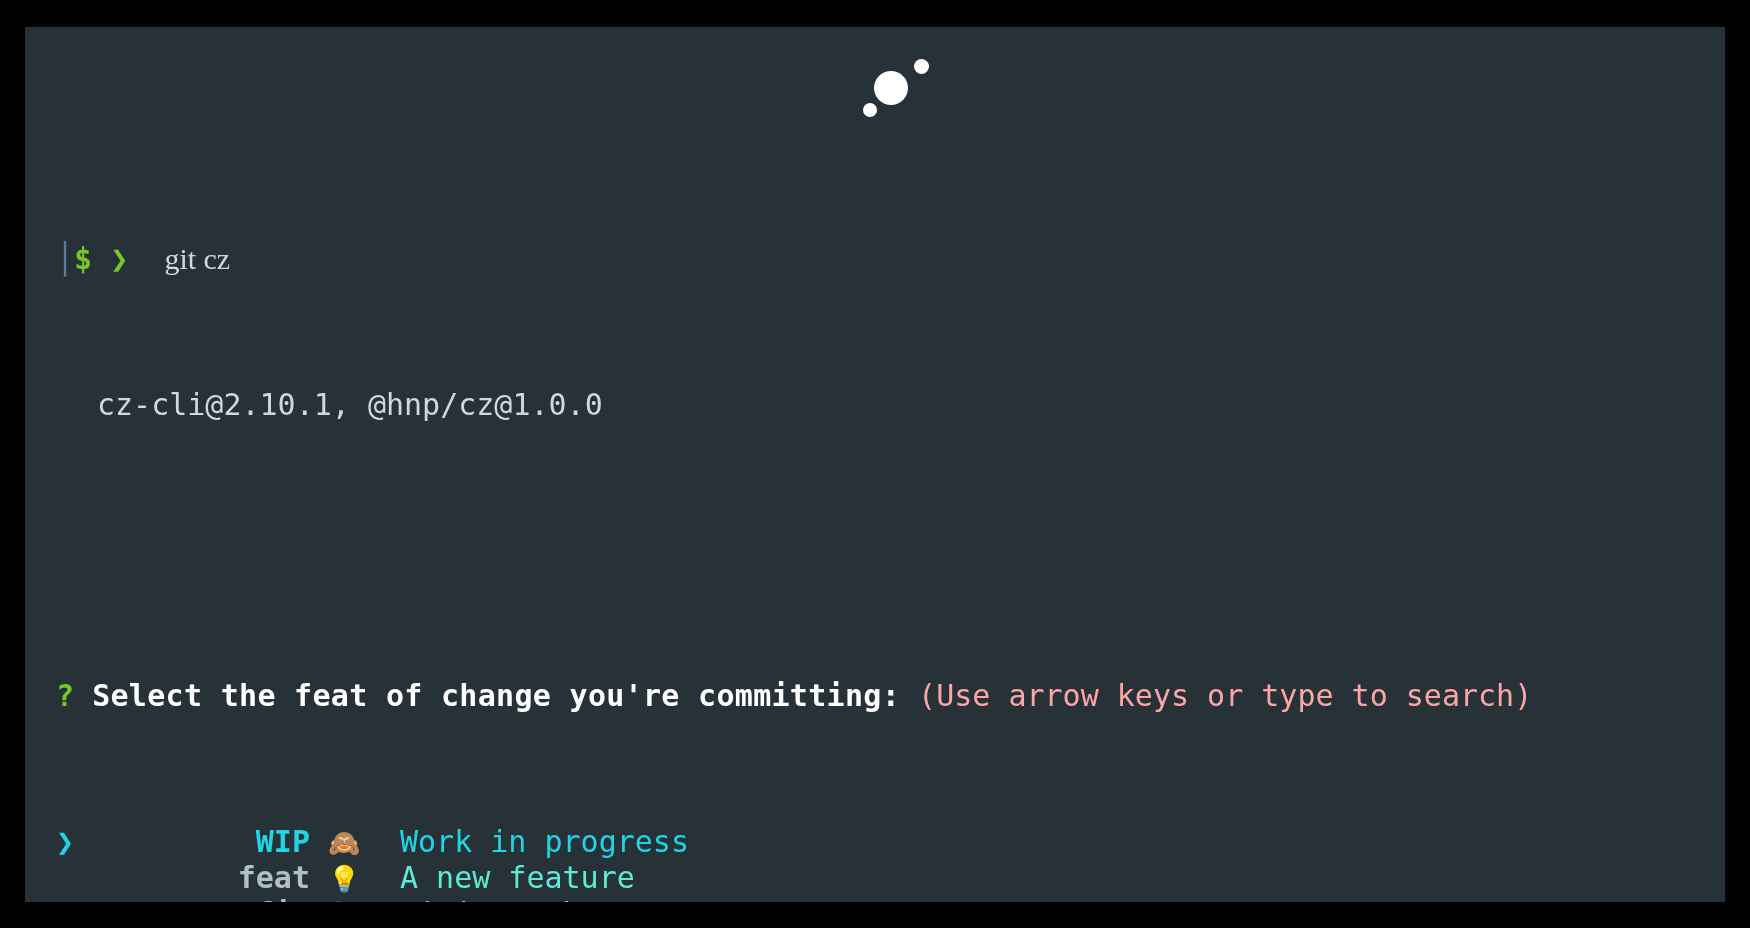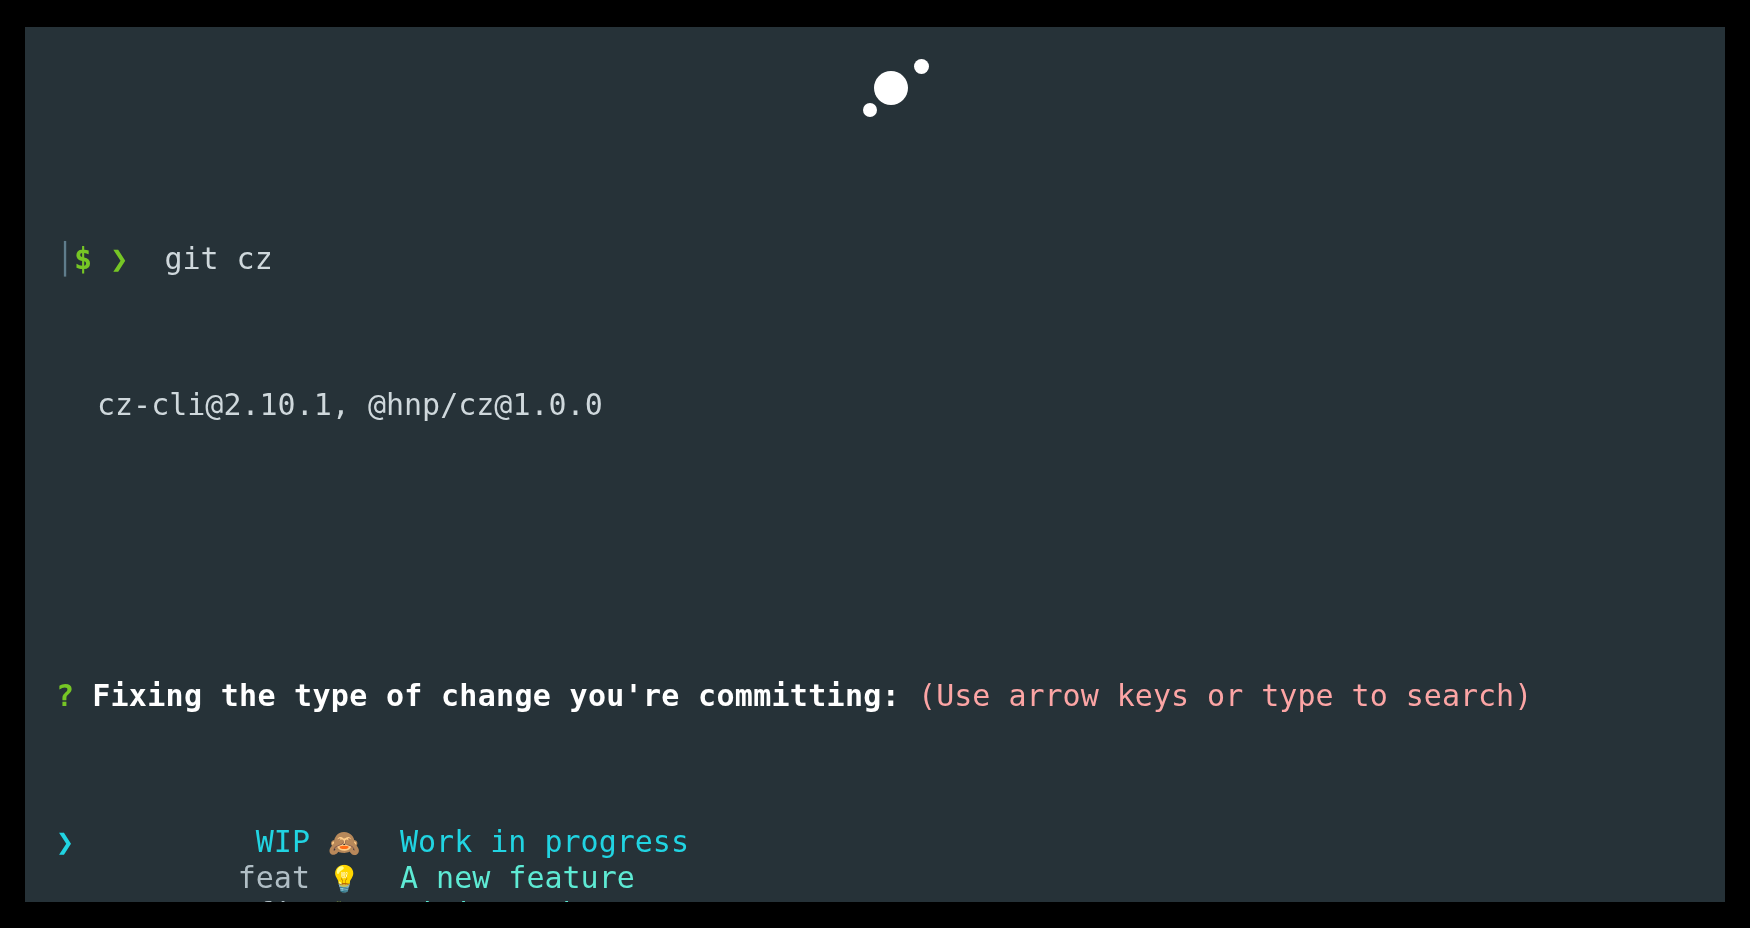--- a/index.html
+++ b/index.html
@@ -54,21 +54,21 @@
     letter-spacing: 0px;
     white-space: pre;
     color: #b0bec5;
   }
 
   .line { height: 36.4px; }
   .spacer-line { height: 36.4px; }
 
   .sigil-green   { color: #76c625; font-weight: bold; }
   .cursor-bar    { color: #5f7d8c; }
-  .cmd-text      { color: #cfd8dc; }
+  .cmd-text      { color: #cfd8dc; font-family: Liberation Serif, serif; }
   .pkg-line      { color: #cfd8dc; margin-left: 41px; }
 
   
   #question-line { white-space: pre; }
   .q-mark        { color: #76c625; font-weight: bold; }
   .q-text        { color: #ffffff; font-weight: bold; letter-spacing: 0.3px; }
   .q-hint        { color: #fca5a5; }
 
   
   .choice-row {
@@ -81,20 +81,21 @@
     width: 36px;
     color: #21d4e2;
     font-weight: bold;
   }
   .ptr.blank { color: transparent; }
   .ctype {
     display: inline-block;
     width: 218px;
     text-align: right;
     color: #b0bec5;
+    font-weight: bold;
   }
   .cemoji {
     display: inline-block;
     width: 72px;
     text-align: left;
     padding-left: 18px;
     font-family: "DejaVu Sans", sans-serif;
     font-size: 26px;
   }
   .cdesc { color: #5eead4; }
@@ -114,20 +115,20 @@
   </div>
 
   <div id="term-body">
 
     <div class="line"><span class="cursor-bar">│</span><span class="sigil-green">$</span><span> </span><span class="sigil-green">❯</span><span>  </span><span class="cmd-text">git cz</span></div>
 
     <div class="line pkg-line">cz-cli@2.10.1, @hnp/cz@1.0.0</div>
 
     <div class="spacer-line"></div>
 
-    <div class="line" id="question-line"><span class="q-mark">?</span><span> </span><span class="q-text">Fixing the type of change you're committing:</span><span> </span><span class="q-hint">(Use arrow keys or type to search)</span></div>
+    <div class="line" id="question-line"><span class="q-mark">?</span><span> </span><span class="q-text">Select the feat of change you're committing:</span><span> </span><span class="q-hint">(Use arrow keys or type to search)</span></div>
 
     <div id="choice-list"><div class="choice-row selected"><span class="ptr">❯</span><span class="ctype">WIP</span><span class="cemoji">🙈</span><span class="cdesc">Work in progress</span></div><div class="choice-row"><span class="ptr blank">❯</span><span class="ctype">feat</span><span class="cemoji">💡</span><span class="cdesc">A new feature</span></div><div class="choice-row"><span class="ptr blank">❯</span><span class="ctype">fix</span><span class="cemoji">🐛</span><span class="cdesc">Fixing a bug.</span></div></div>
 
     
 
   </div>
 </div>
 
 </body></html>

